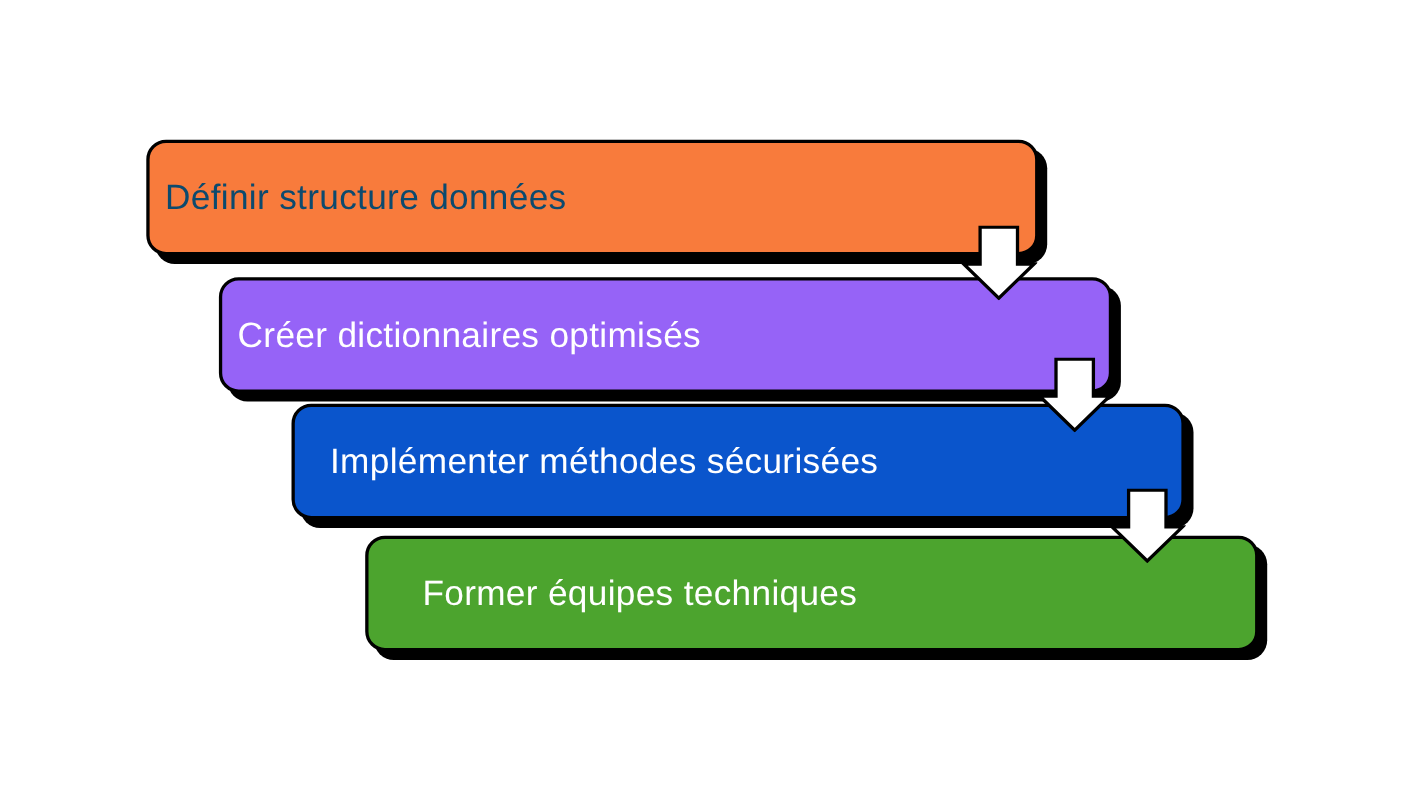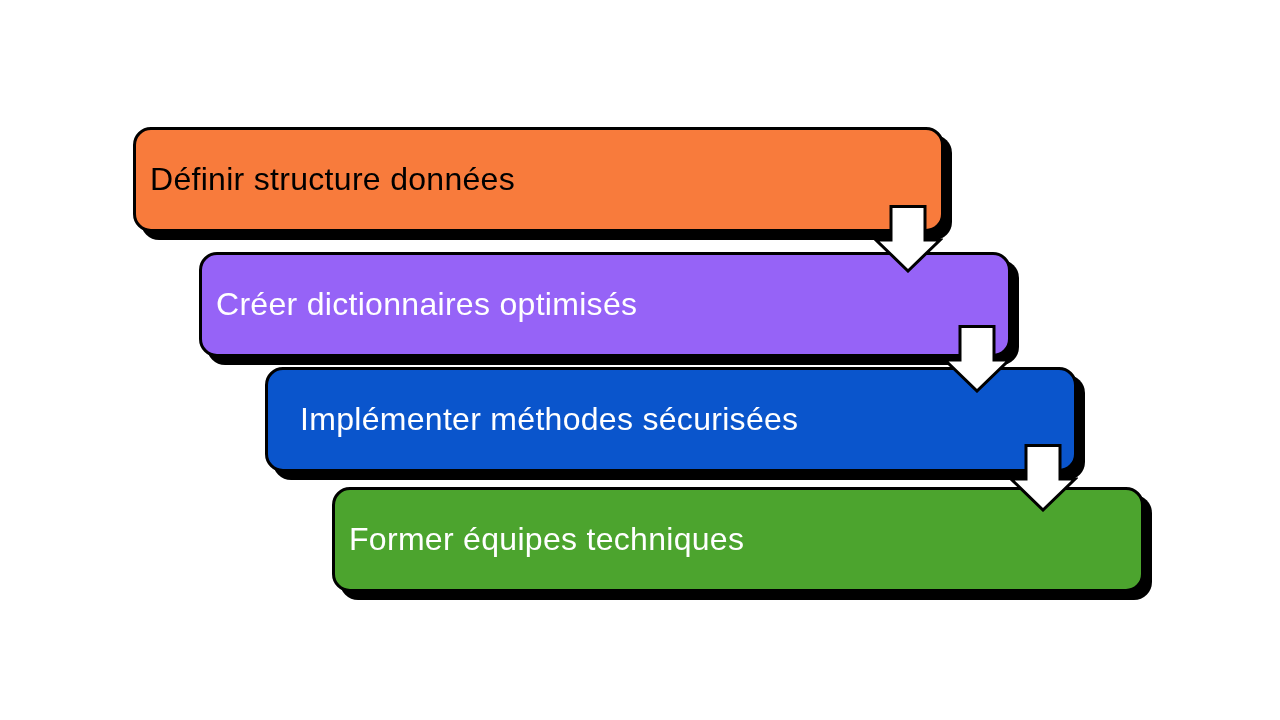--- a/index.html
+++ b/index.html
@@ -44,21 +44,21 @@
   .a1 { left: 873px; top: 205px; }
   .a2 { left: 942px; top: 325px; }
   .a3 { left: 1008px; top: 444px; }
 </style>
 </head>
 <body style="background: rgb(255, 255, 255);">
 
 <div class="canvas">
 
   <div class="step s1" style="background-color: rgb(248, 123, 60);">
-    <span class="label" style="color: #000000;">Définir structure données</span>
+    <span class="label" style="color: #0c4a6e;">Définir structure données</span>
   </div>
 
   <svg class="arrow a1" viewBox="0 0 70 68" xmlns="http://www.w3.org/2000/svg">
     <polygon points="18,1.5 52,1.5 52,35 67,35 35,66 3,35 18,35" stroke-width="3" stroke-linejoin="miter" fill="#FFFFFF" stroke="#000000"></polygon>
   </svg>
 
   <div class="step s2" style="background-color: rgb(150, 99, 247);">
     <span class="label" style="color: rgb(255, 255, 255);">Créer dictionnaires optimisés</span>
   </div>
 
@@ -67,17 +67,17 @@
   </svg>
 
   <div class="step s3" style="background-color: rgb(10, 85, 204);">
     <span class="label" style="color: rgb(255, 255, 255); padding-left: 32px;">Implémenter méthodes sécurisées</span>
   </div>
 
   <svg class="arrow a3" viewBox="0 0 70 68" xmlns="http://www.w3.org/2000/svg">
     <polygon points="18,1.5 52,1.5 52,35 67,35 35,66 3,35 18,35" stroke-width="3" stroke-linejoin="miter" fill="#FFFFFF" stroke="#000000"></polygon>
   </svg>
 
-  <div class="step s4" style="background-color: rgb(76, 164, 46);">
+  <div class="step s4" style="background-color: rgb(76, 164, 46); padding-left: 35px;">
     <span class="label" style="color: rgb(255, 255, 255);">Former équipes techniques</span>
   </div>
 
 </div>
 
 </body></html>

